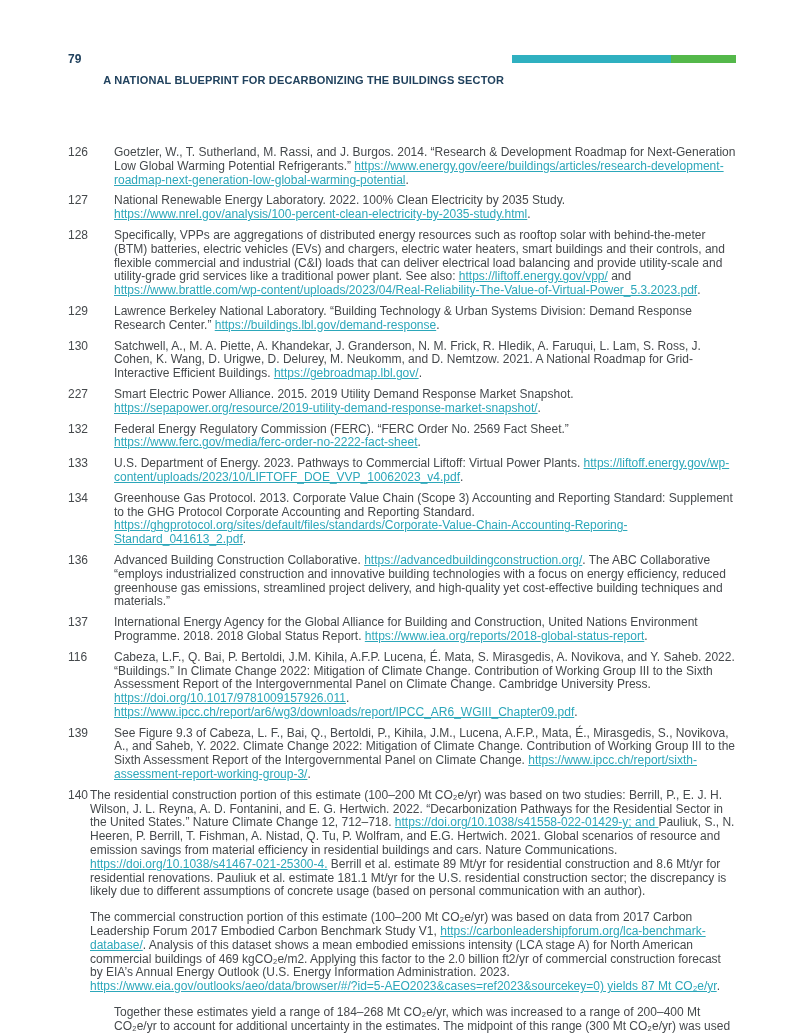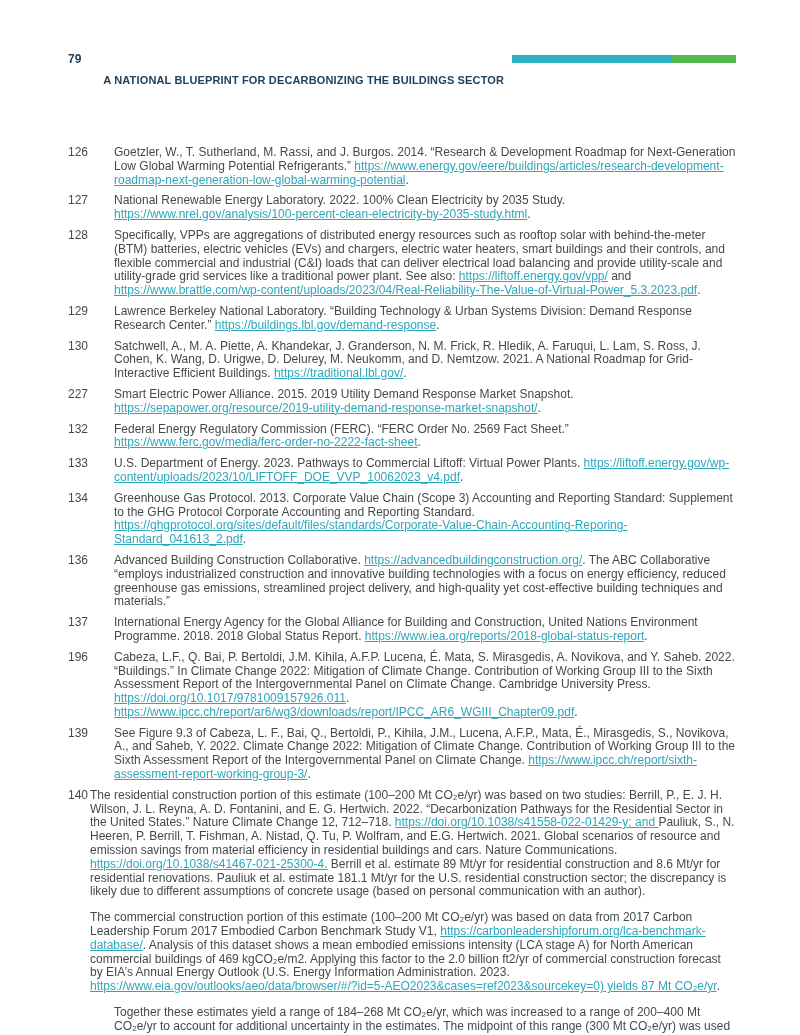--- a/index.html
+++ b/index.html
@@ -103,21 +103,21 @@
       </div>
       <div class="ref">
         <div class="ref-num">129</div>
         <div class="ref-body">
           <p class="ref-para"><span>Lawrence Berkeley National Laboratory. “Building Technology &amp; Urban Systems Division: Demand Response Research Center.” </span><a class="ref-link" href="#">https://buildings.lbl.gov/demand-response</a><span>.</span></p>
         </div>
       </div>
       <div class="ref">
         <div class="ref-num">130</div>
         <div class="ref-body">
-          <p class="ref-para"><span>Satchwell, A., M. A. Piette, A. Khandekar, J. Granderson, N. M. Frick, R. Hledik, A. Faruqui, L. Lam, S. Ross, J. Cohen, K. Wang, D. Urigwe, D. Delurey, M. Neukomm, and D. Nemtzow. 2021. A National Roadmap for Grid-Interactive Efficient Buildings. </span><a class="ref-link" href="#">https://traditional.lbl.gov/</a><span>.</span></p>
+          <p class="ref-para"><span>Satchwell, A., M. A. Piette, A. Khandekar, J. Granderson, N. M. Frick, R. Hledik, A. Faruqui, L. Lam, S. Ross, J. Cohen, K. Wang, D. Urigwe, D. Delurey, M. Neukomm, and D. Nemtzow. 2021. A National Roadmap for Grid-Interactive Efficient Buildings. </span><a class="ref-link" href="#">https://gebroadmap.lbl.gov/</a><span>.</span></p>
         </div>
       </div>
       <div class="ref">
         <div class="ref-num">227</div>
         <div class="ref-body">
           <p class="ref-para"><span>Smart Electric Power Alliance. 2015. 2019 Utility Demand Response Market Snapshot. </span><a class="ref-link" href="#">https://sepapower.org/resource/2019-utility-demand-response-market-snapshot/</a><span>.</span></p>
         </div>
       </div>
       <div class="ref">
         <div class="ref-num">132</div>
@@ -143,21 +143,21 @@
           <p class="ref-para"><span>Advanced Building Construction Collaborative. </span><a class="ref-link" href="#">https://advancedbuildingconstruction.org/</a><span>. The ABC Collaborative “employs industrialized construction and innovative building technologies with a focus on energy efficiency, reduced greenhouse gas emissions, streamlined project delivery, and high-quality yet cost-effective building techniques and materials.”</span></p>
         </div>
       </div>
       <div class="ref">
         <div class="ref-num">137</div>
         <div class="ref-body">
           <p class="ref-para"><span>International Energy Agency for the Global Alliance for Building and Construction, United Nations Environment Programme. 2018. 2018 Global Status Report. </span><a class="ref-link" href="#">https://www.iea.org/reports/2018-global-status-report</a><span>.</span></p>
         </div>
       </div>
       <div class="ref">
-        <div class="ref-num">196</div>
+        <div class="ref-num">116</div>
         <div class="ref-body">
           <p class="ref-para"><span>Cabeza, L.F., Q. Bai, P. Bertoldi, J.M. Kihila, A.F.P. Lucena, É. Mata, S. Mirasgedis, A. Novikova, and Y. Saheb. 2022. “Buildings.” In Climate Change 2022: Mitigation of Climate Change. Contribution of Working Group III to the Sixth Assessment Report of the Intergovernmental Panel on Climate Change. Cambridge University Press. </span><a class="ref-link" href="#">https://doi.org/10.1017/9781009157926.011</a><span>. </span><a class="ref-link" href="#">https://www.ipcc.ch/report/ar6/wg3/downloads/report/IPCC_AR6_WGIII_Chapter09.pdf</a><span>.</span></p>
         </div>
       </div>
       <div class="ref">
         <div class="ref-num">139</div>
         <div class="ref-body">
           <p class="ref-para"><span>See Figure 9.3 of Cabeza, L. F., Bai, Q., Bertoldi, P., Kihila, J.M., Lucena, A.F.P., Mata, É., Mirasgedis, S., Novikova, A., and Saheb, Y. 2022. Climate Change 2022: Mitigation of Climate Change. Contribution of Working Group III to the Sixth Assessment Report of the Intergovernmental Panel on Climate Change. </span><a class="ref-link" href="#">https://www.ipcc.ch/report/sixth-assessment-report-working-group-3/</a><span>.</span></p>
         </div>
       </div>

